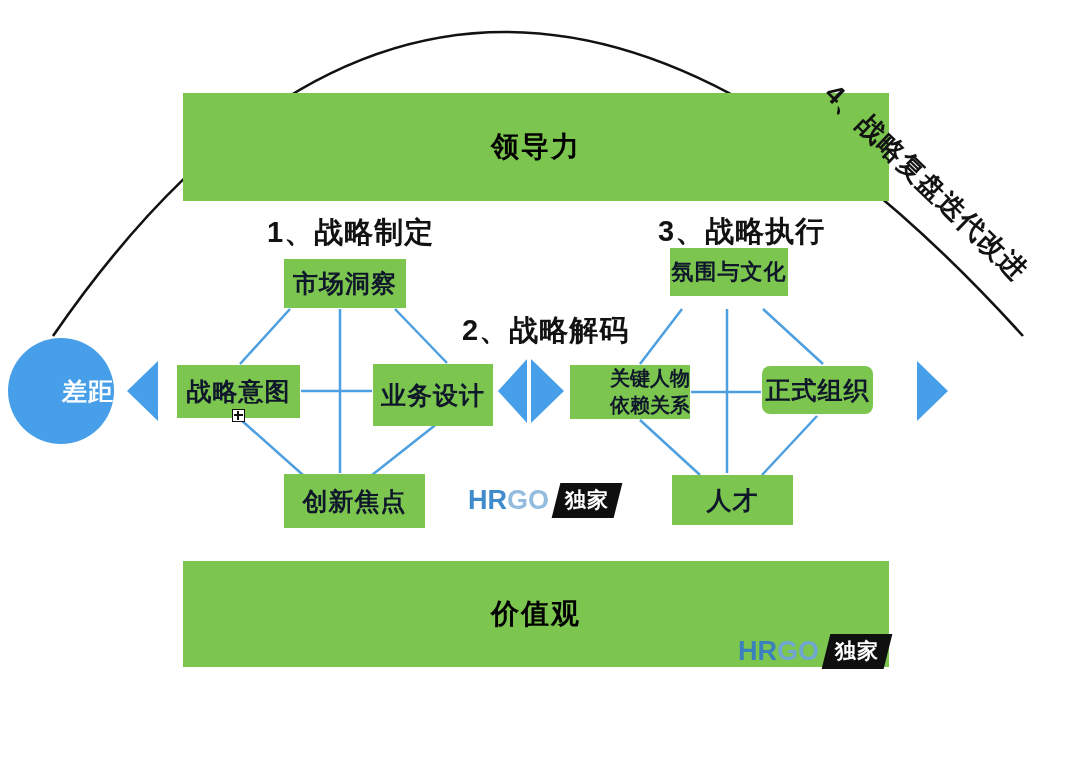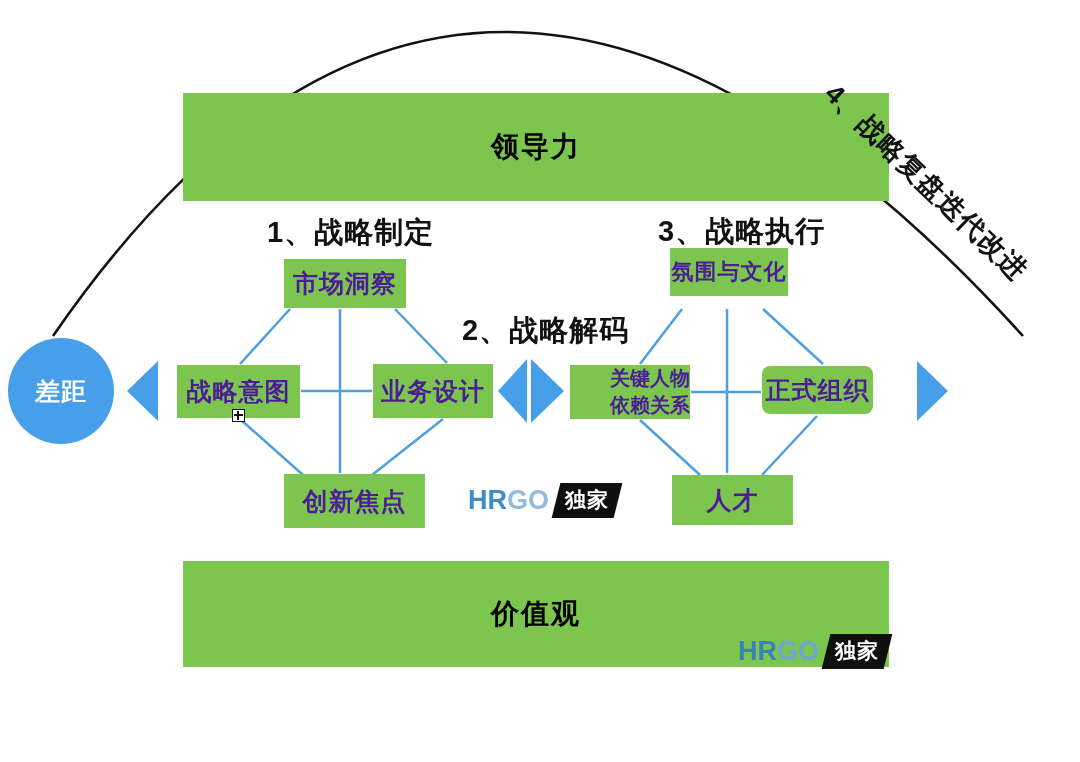--- a/index.html
+++ b/index.html
@@ -11,21 +11,21 @@
   svg.layer line{stroke:var(--line,#4d9fe0);stroke-width:2.5;}
   svg.layer path.arc{stroke:var(--ink,#121212);stroke-width:2.6;fill:none;}
   svg.layer polygon{fill:var(--blue,#469fe8);}
 
   .bar{
     position:absolute;background:var(--green,#7cc64f);color:#000000;
     display:flex;align-items:center;justify-content:center;
     font-size:28px;font-weight:600;letter-spacing:2px;
   }
   .gbox{
-    position:absolute;background:var(--green,#7cc64f);color:#4c1d95;
+    position:absolute;background:var(--green,#7cc64f);color:#0f172a;
     display:flex;flex-direction:column;align-items:center;justify-content:center;
     font-size:25px;font-weight:600;letter-spacing:1px;text-align:center;
   }
   .gbox.small{font-size:22px;}
   .gbox.two-line{font-size:20px;line-height:1.35;letter-spacing:0;align-items:flex-end;}
   .circle{
     position:absolute;background:var(--blue,#469fe8);color:#fff;border-radius:50%;
     display:flex;flex-direction:column;align-items:center;justify-content:center;
     font-size:25px;font-weight:600;letter-spacing:1px;line-height:1.3;text-align:center;
   }
@@ -84,36 +84,36 @@
     <polygon points="917,361 917,421 948,391"></polygon>
   </svg>
 
   <div class="bar" style="left:183px;top:93px;width:706px;height:108px;">
     <span>领导力</span>
   </div>
   <div class="bar" style="left:183px;top:561px;width:706px;height:106px;">
     <span>价值观</span>
   </div>
 
-  <div class="circle" style="left:8px;top:338px;width:106px;height:106px;">
+  <div class="circle" style="left:8px;top:338px;width:106px;height:106px;align-items:flex-end;">
     <span>差距</span>
   </div>
 
   <div class="stage-label" style="left:267px;top:213px;">1、战略制定</div>
   <div class="stage-label" style="left:462px;top:311px;">2、战略解码</div>
   <div class="stage-label" style="left:658px;top:212px;">3、战略执行</div>
   <div class="stage-label rot" style="left:842px;top:76px;">4、战略复盘迭代改进</div>
 
   <div class="gbox" style="left:284px;top:259px;width:122px;height:49px;">
     <span>市场洞察</span>
   </div>
   <div class="gbox" style="left:177px;top:365px;width:123px;height:53px;">
     <span>战略意图</span>
   </div>
-  <div class="gbox" style="left:373px;top:364px;width:120px;height:54px;">
+  <div class="gbox" style="left:373px;top:364px;width:120px;height:62px;">
     <span>业务设计</span>
   </div>
   <div class="gbox" style="left:284px;top:474px;width:141px;height:54px;">
     <span>创新焦点</span>
   </div>
 
   <div class="gbox small" style="left:670px;top:248px;width:118px;height:48px;">
     <span>氛围与文化</span>
   </div>
   <div class="gbox two-line" style="left:570px;top:365px;width:120px;height:54px;">

